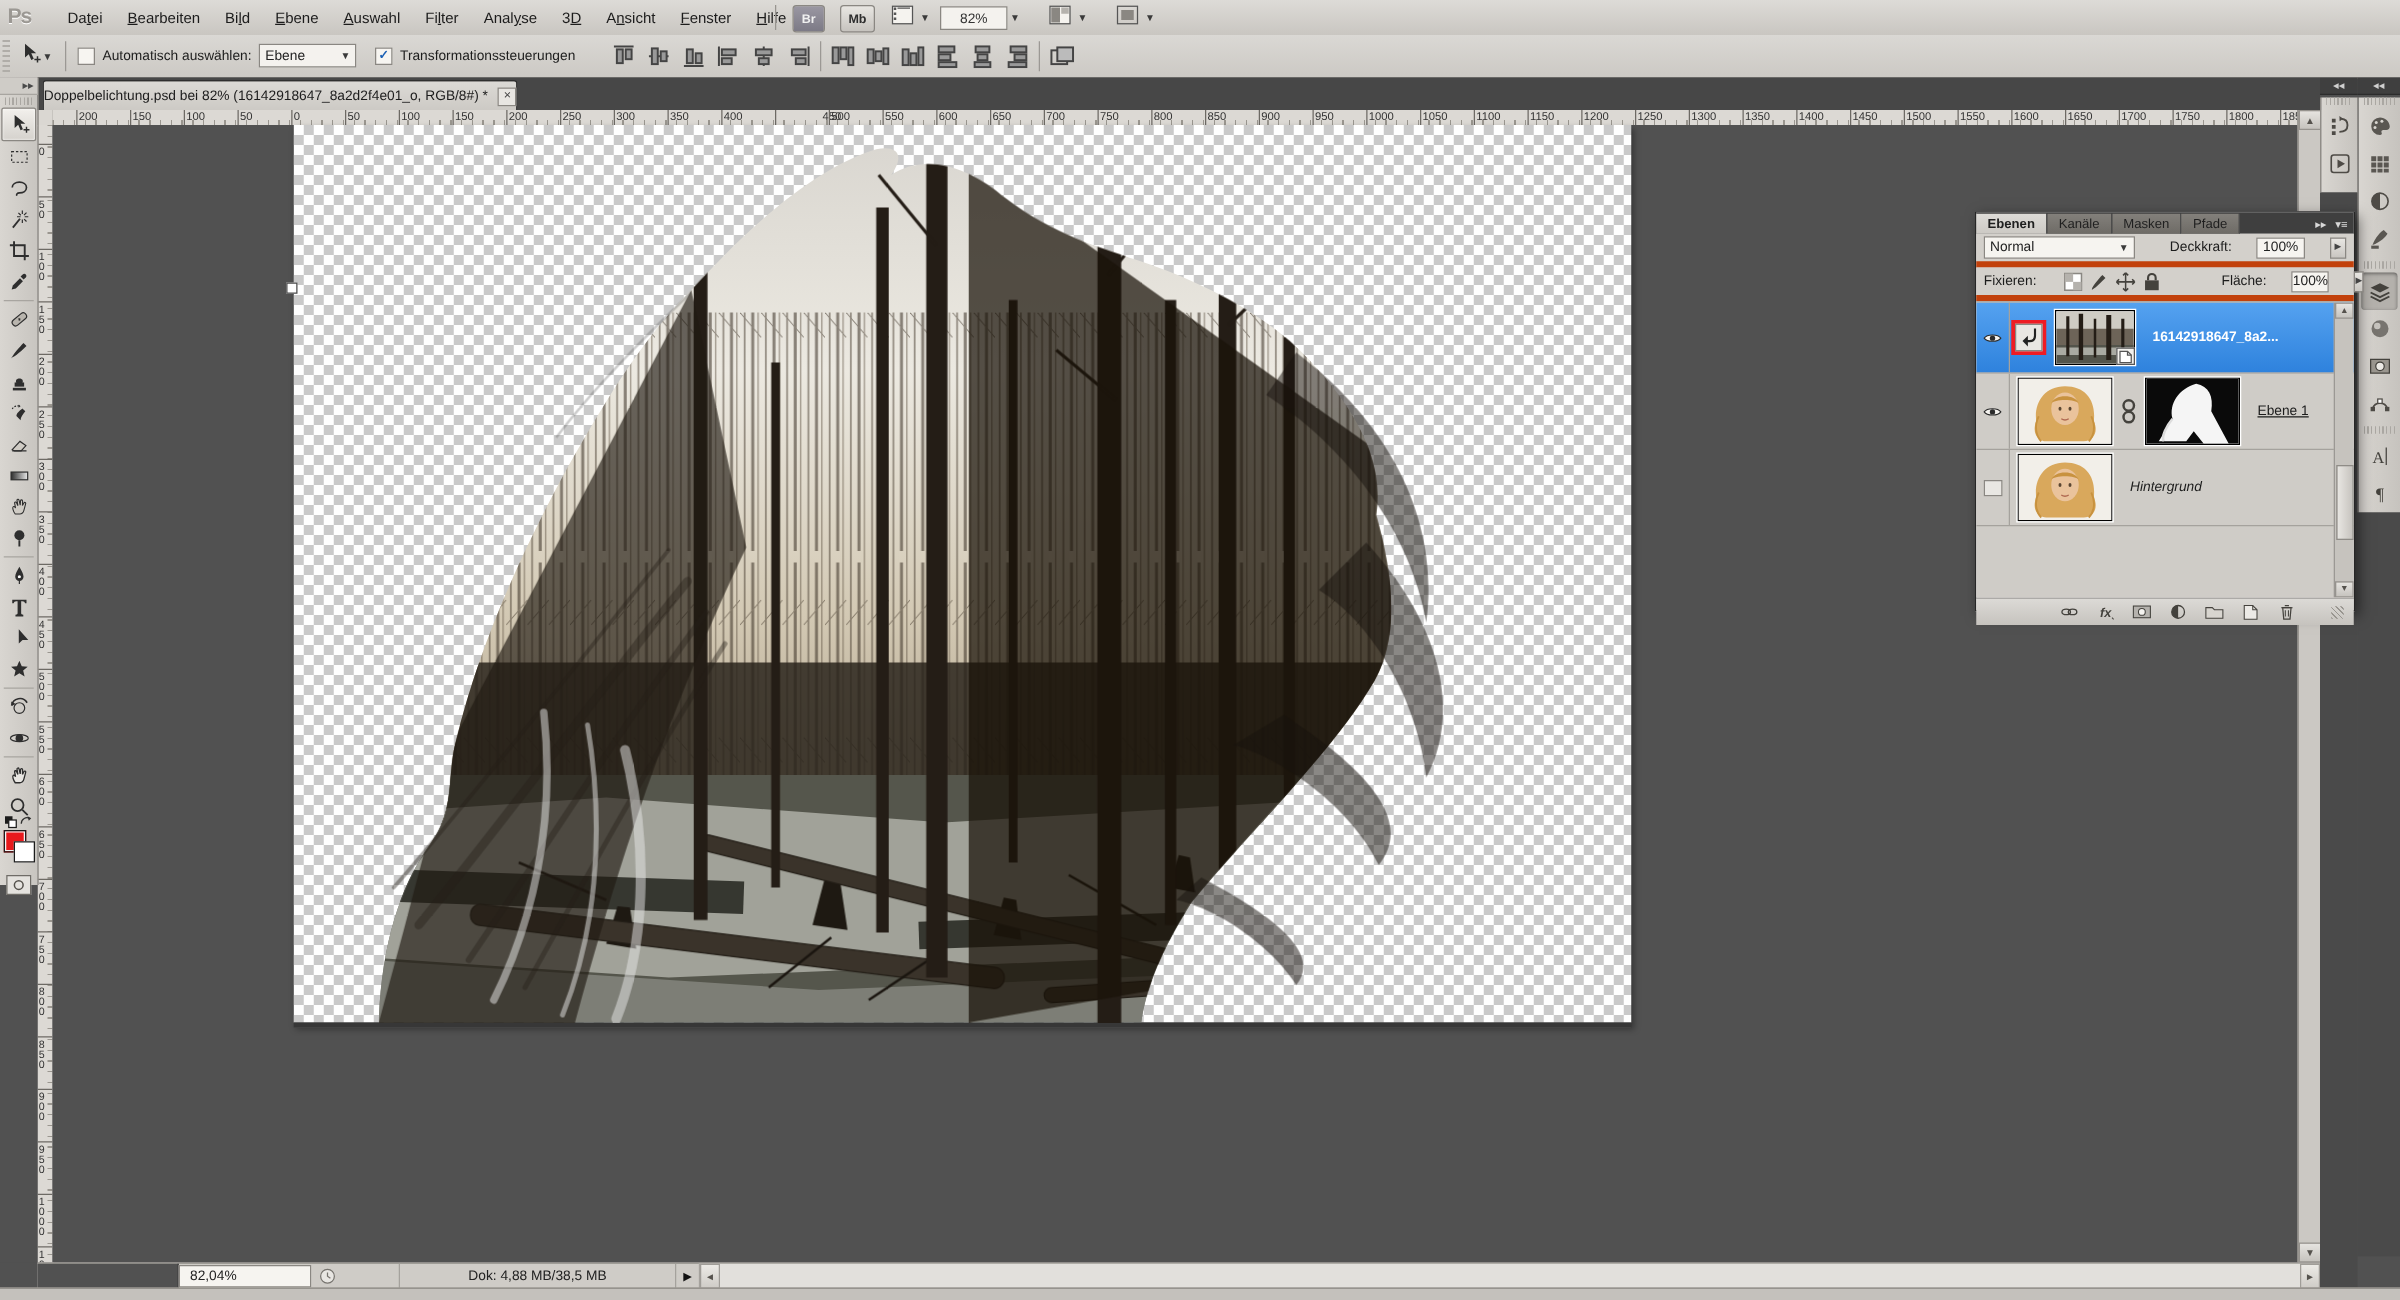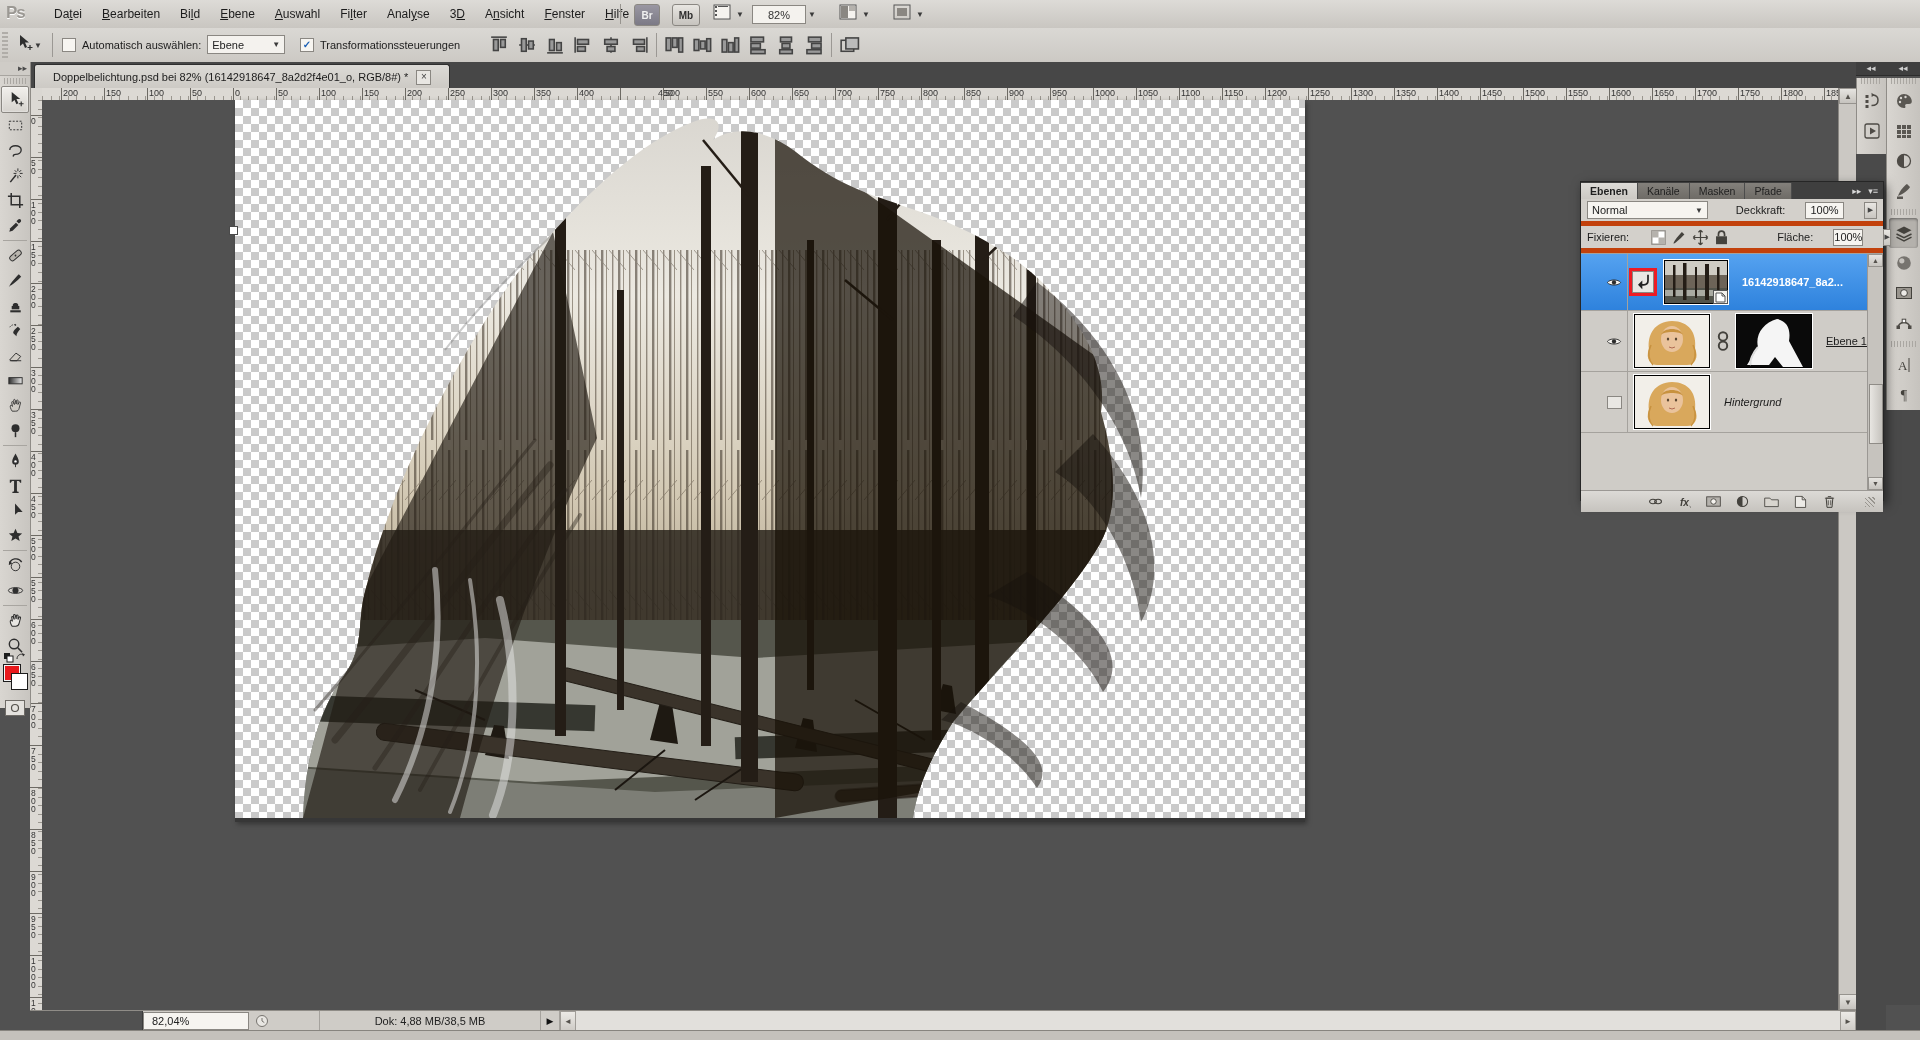--- a/index.html
+++ b/index.html
@@ -33,21 +33,21 @@
   .opt-sep{top:5px;width:1px;height:24px;background:#9b9894;}
   .tool-preset{left:14px;top:5px;width:30px;height:24px;display:flex;align-items:center;}
   .checkbox{width:12px;height:12px;background:#f7f5f1;border:1px solid #8a8782;font-size:10px;line-height:11px;text-align:center;color:#1a5fb4;font-weight:bold;}
   .opt-label{font-size:11px;color:#1c1c1c;}
   .opt-row{top:0;height:33px;display:flex;align-items:center;gap:6px;}
   #auto-select-dd{width:68px;height:17px;background:#f4f2ee;border:1px solid #8a8782;font-size:11px;display:flex;align-items:center;justify-content:space-between;padding:0 4px;color:#222;}
   .align-icon{width:22px;height:22px;display:flex;align-items:center;justify-content:center;}
 
   
   #tabbar{left:30px;top:62px;width:1826px;height:26px;background:#474747;border-bottom:1px solid #353535;}
-  #doc-tab{left:4px;top:2px;height:24px;background:linear-gradient(#dcdad6,#ccc9c4);border:1px solid #2f2f2f;border-bottom:none;border-radius:3px 3px 0 0;display:flex;align-items:center;padding:0 18px;gap:8px;}
+  #doc-tab{left:4px;top:2px;height:24px;background:linear-gradient(#dcdad6,#ccc9c4);border:1px solid #2f2f2f;border-bottom:none;border-radius:3px 3px 0 0;display:flex;align-items:center;padding:0 0;gap:8px;}
   #doc-tab-title{font-size:11px;color:#1c1c1c;white-space:nowrap;}
   #doc-tab-close{width:13px;height:13px;border:1px solid #8a8782;background:#e8e6e2;font-size:10px;line-height:11px;text-align:center;color:#444;}
 
   
   #ruler-corner{left:30px;top:88px;width:12px;height:12px;background:#dad7d2;border-right:1px solid #8a8782;border-bottom:1px solid #8a8782;}
   #hruler{left:42px;top:88px;width:1796px;height:12px;background:#dcd9d4;border-bottom:1px solid #777;overflow:hidden;
     background-image:repeating-linear-gradient(to right,#9a968f 0 1px,transparent 1px 8.6px);background-size:100% 4px;background-repeat:no-repeat;background-position:0 100%;}
   .hlabel{position:absolute;top:0;font-size:9px;color:#333;}
   .htick{position:absolute;top:0;width:1px;height:12px;background:#6d6a64;}
   #vruler{left:30px;top:100px;width:12px;height:910px;background:#dcd9d4;border-right:1px solid #777;overflow:hidden;
@@ -89,33 +89,33 @@
   .dock-header{height:13px;background:#3f3f3f;color:#cfcfcf;font-size:9px;text-align:center;line-height:12px;border-bottom:1px solid #2c2c2c;}
   .dock-body{background:linear-gradient(90deg,#d9d6d1,#c6c3be);border-left:1px solid #8f8c87;}
   .dock-grip{height:6px;background:repeating-linear-gradient(90deg,#aaa7a2 0 1px,transparent 1px 3px);margin:2px 4px;}
   .dock-icon{height:30px;display:flex;align-items:center;justify-content:center;}
   .dock-icon svg{width:20px;height:20px;}
   .dock-icon.pressed{background:#b4b1ac;box-shadow:inset 0 1px 3px rgba(0,0,0,.45);border-radius:3px;margin:0 2px;}
   .dock-sep{height:6px;background:repeating-linear-gradient(90deg,#aaa7a2 0 1px,transparent 1px 3px);margin:3px 4px;}
   .dock-fill{background:#4a4a4a;}
 
   
-  #layers-panel{left:1580px;top:181px;width:302px;height:318px;background:#e5e5e5;border:1px solid #262626;box-shadow:3px 4px 10px rgba(0,0,0,.5);z-index:20;}
+  #layers-panel{left:1580px;top:169px;width:302px;height:318px;background:#e5e5e5;border:1px solid #262626;box-shadow:3px 4px 10px rgba(0,0,0,.5);z-index:20;}
   #lp-tabs{height:17px;background:#3f3f3f;display:flex;align-items:flex-end;}
   .lp-tab{height:16px;line-height:16px;padding:0 9px;font-size:10.5px;color:#1f1f1f;background:linear-gradient(#83807b,#6e6b66);border-right:1px solid #4c4c4c;}
   .lp-tab.active{background:linear-gradient(#dddbd7,#ccc9c4);font-weight:bold;}
   #lp-tab-extra{margin-left:auto;color:#d8d8d8;font-size:9px;padding-right:5px;display:flex;gap:7px;align-items:center;height:16px;}
   .lp-row{height:22px;display:flex;align-items:center;padding:0 6px;gap:20px;background:#d3d0cb;border-bottom:5px solid #c2410c;}
   .lp-label{font-size:11px;color:#1c1c1c;}
   .lp-select{width:128px;height:16px;background:#f6f4f0;border:1px solid #8a8782;font-size:11px;color:#222;display:flex;align-items:center;justify-content:space-between;padding:0 4px;}
   .lp-field{width:42px;height:15px;background:#f6f4f0;border:1px solid #8a8782;font-size:11px;color:#222;text-align:center;line-height:15px;}
   .lp-spin{width:13px;height:15px;background:linear-gradient(#e8e6e2,#c9c6c1);border:1px solid #8a8782;font-size:7px;color:#444;text-align:center;line-height:14px;}
   .lock-btn{width:17px;height:16px;border:1px solid transparent;display:flex;align-items:center;justify-content:center;}
   #lp-list{position:relative;height:236px;background:#cfccc7;overflow:hidden;border-top:1px solid #a5a29d;}
-  .layer-row{position:relative;display:flex;align-items:center;border-bottom:1px solid #a5a29d;background:#cfccc7;padding-left:20px;}
+  .layer-row{position:relative;display:flex;align-items:center;border-bottom:1px solid #a5a29d;background:#cfccc7;}
   .layer-row.selected{background:linear-gradient(#55a2f0,#2e82dd);}
   .eye-cell{width:26px;align-self:stretch;border-right:1px solid #a5a29d;display:flex;align-items:center;justify-content:center;}
   .eye-cell svg{width:16px;height:11px;}
   .clip-box{position:relative;width:20px;height:20px;background:#e9e7e3;border:1px solid #8a8782;margin:0 4px;display:flex;align-items:center;justify-content:center;box-shadow:0 0 0 3px #ee1c24;}
   .thumb{position:relative;border:1px solid #000;outline:1px solid #fff;background:#fff;line-height:0;margin:0 6px;}
   .so-badge{position:absolute;right:-1px;bottom:-1px;width:13px;height:12px;background:#f2f0ec;border:1px solid #555;}
   .layer-name{font-size:11px;color:#1c1c1c;white-space:nowrap;}
   .layer-row.selected .layer-name{color:#fff;font-weight:bold;}
   .chain-cell{width:14px;display:flex;justify-content:center;}
   .row-lock{margin-left:auto;margin-right:14px;}

